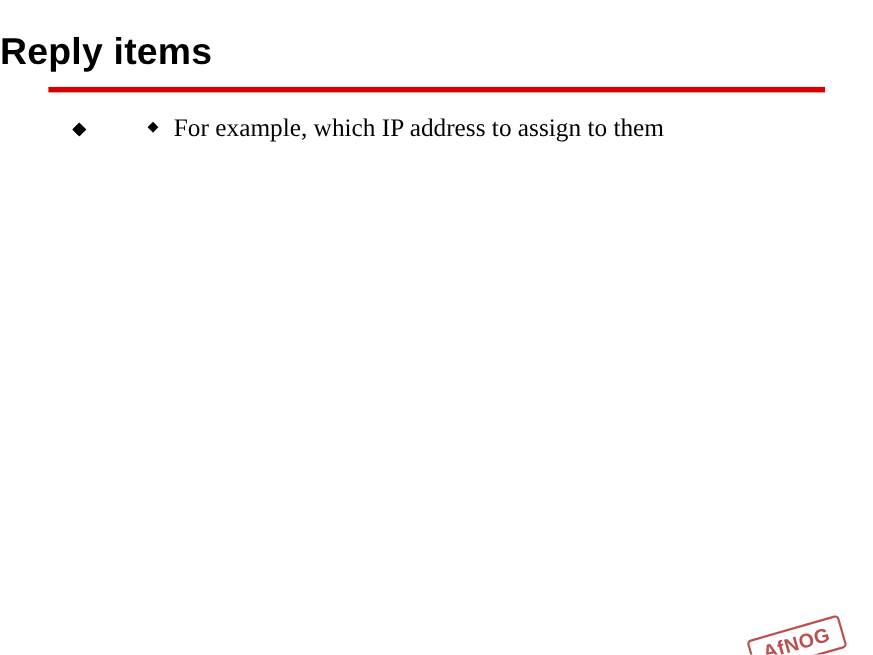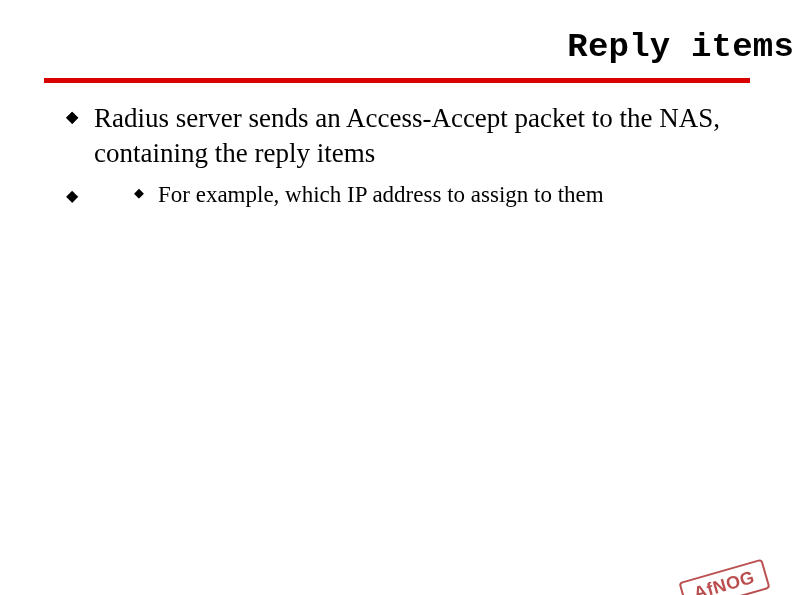--- a/index.html
+++ b/index.html
@@ -12,22 +12,22 @@
     color: #000000;
     overflow: hidden;
   }
   .slide {
     position: relative;
     width: 794px;
     height: 595px;
     box-sizing: border-box;
   }
   .title {
-    text-align: right;
-    font-family: Liberation Mono, monospace;
+    text-align: left;
+    font-family: Liberation Sans, sans-serif;
     font-size: 34px;
     font-weight: 600;
     margin-top: 28px;
     margin-bottom: 12px;
     letter-spacing: 0.2px;
   }
   .rule {
     margin: 0 44px 18px 44px;
     border: none;
     border-top: 5px solid #d90000;
@@ -102,21 +102,20 @@
 <div class="slide">
   <div class="title">Reply items</div>
   <hr class="rule">
   <div class="content">
     <ul class="level1">
       <li>
         <span class="bullet">◆</span>
       </li>
       <li>
         <span class="bullet">◆</span>
-        <span>Radius server sends an Access-Accept packet to the NAS, containing the reply items</span>
       </li>
       <li>
         <span class="bullet">◆</span>
         <ul class="level2">
           <li>
             <span class="bullet">◆</span>
             <span>For example, which IP address to assign to them</span>
           </li>
         </ul>
       </li>

